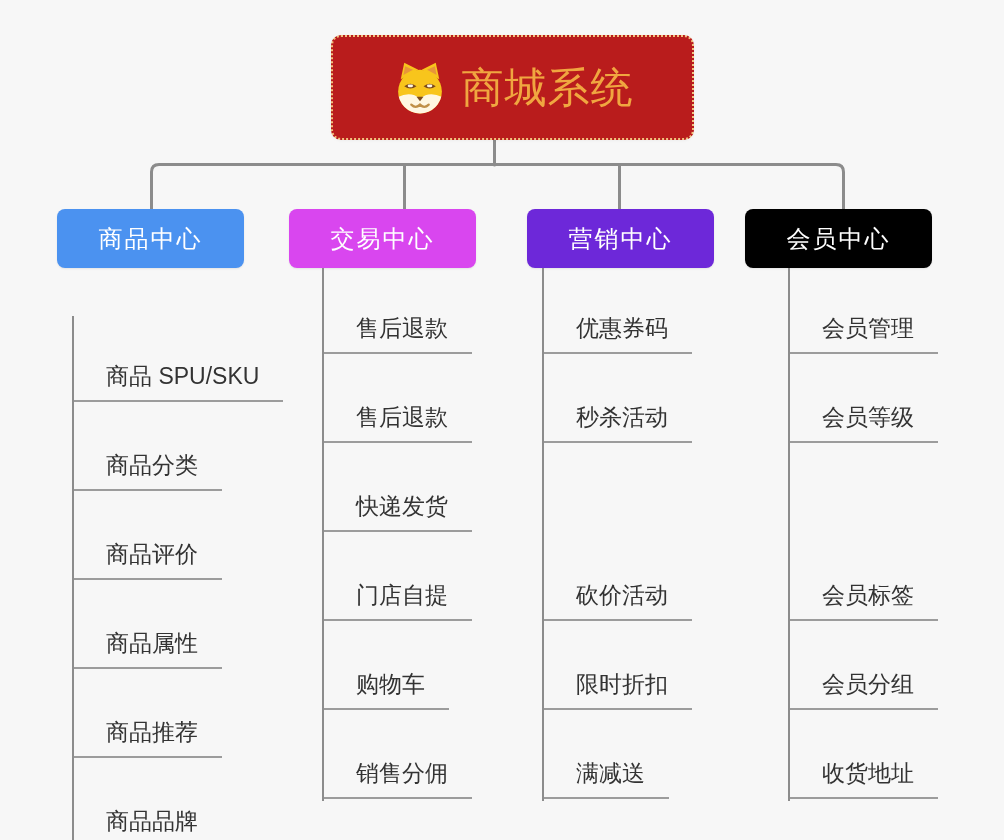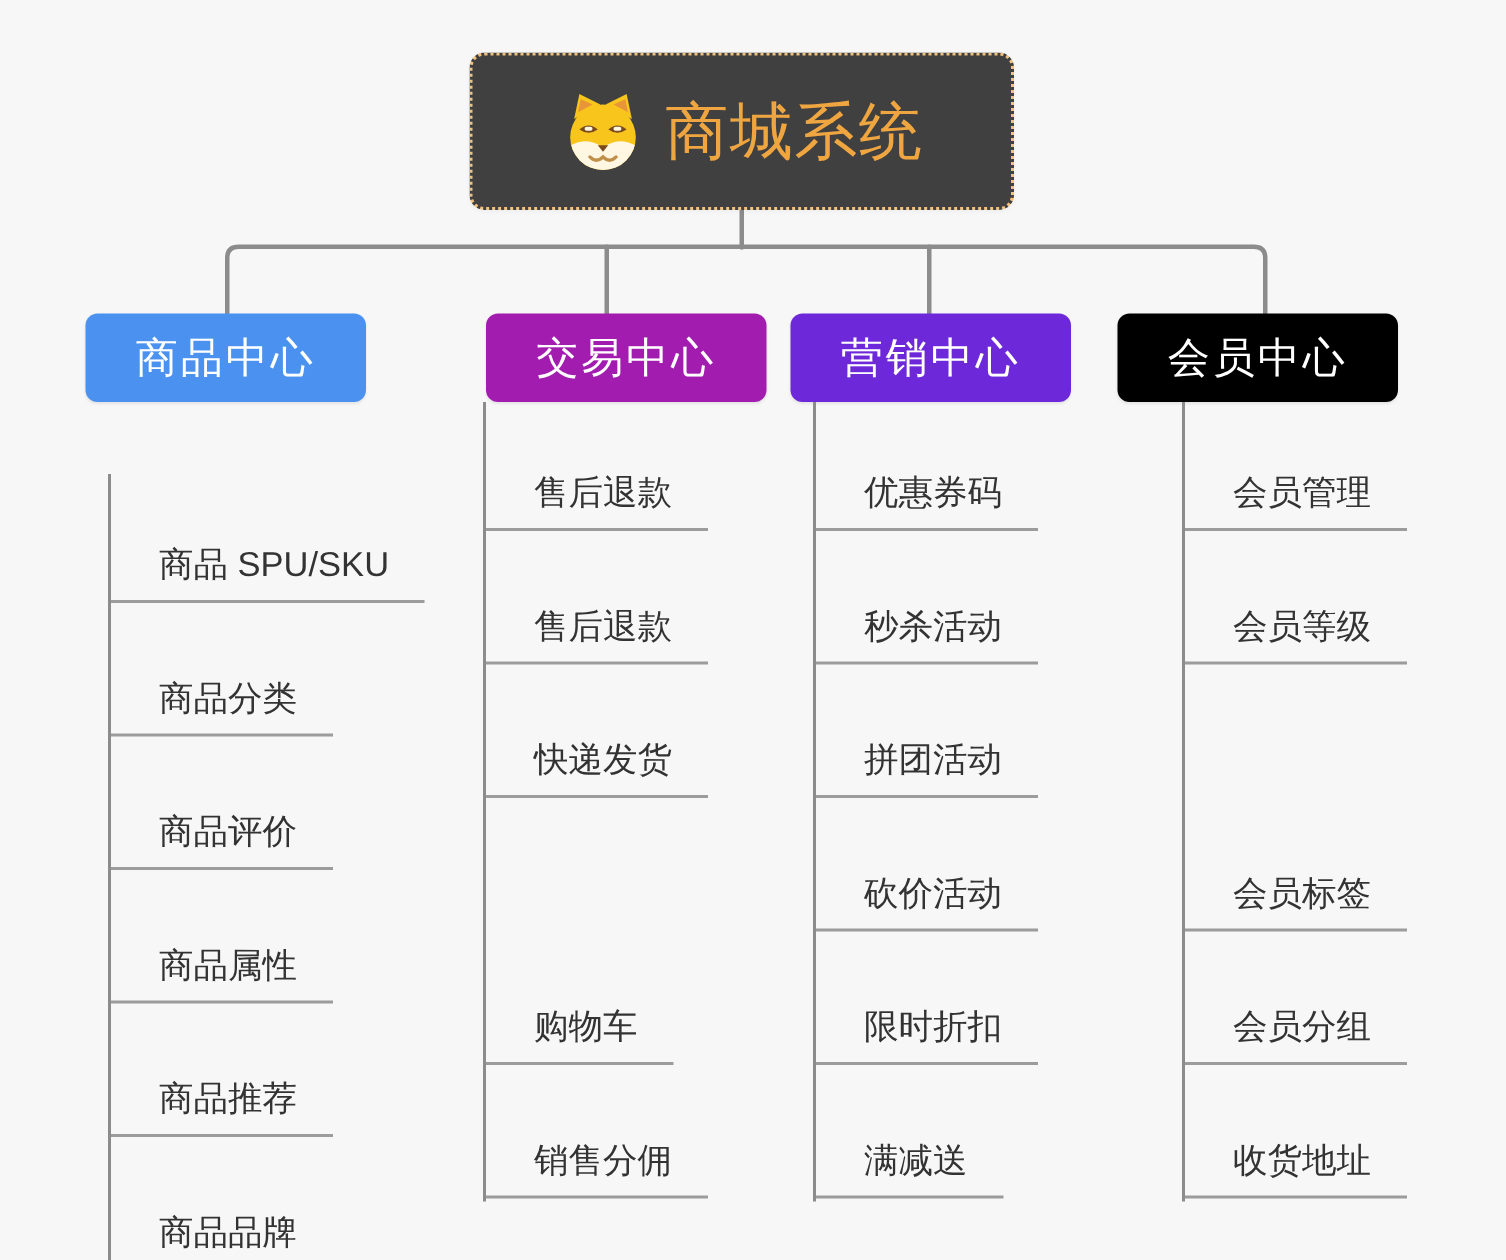--- a/index.html
+++ b/index.html
@@ -13,42 +13,42 @@
     background:#f7f7f7;
     overflow:hidden;
   }
   
   .connectors{
     position:absolute;left:0;top:0;width:1004px;height:840px;
     pointer-events:none;
   }
   
   .root-node{
-    position:absolute;left:313px;top:35px;width:363px;height:105px;
+    position:absolute;left:331px;top:35px;width:363px;height:105px;
     box-sizing:border-box;
-    background:#404040;
+    background:#b91c1c;
     border:2px dotted #f2c27d;
     border-radius:10px;
     display:flex;align-items:center;justify-content:center;gap:14px;
     box-shadow:0 1px 3px rgba(0,0,0,0.04);
   }
   .root-node .root-title{
     font-size:42px;color:#f0a640;letter-spacing:1px;white-space:nowrap;
   }
   .root-node svg{display:block;}
   
   .branch-box{
     position:absolute;top:209px;width:187px;height:59px;
     border-radius:8px;
     display:flex;align-items:center;justify-content:center;
-    color:#ffffff;font-size:28px;letter-spacing:2px;white-space:nowrap;
+    color:#ffffff;font-size:24px;letter-spacing:2px;white-space:nowrap;
     box-shadow:0 1px 2px rgba(0,0,0,0.08);
   }
   .b0{left:57px;background:#4b92f0;}
-  .b1{left:324px;background:#a21caf;}
+  .b1{left:289px;background:#d946ef;}
   .b2{left:527px;background:#6d28d9;}
   .b3{left:745px;background:#000000;}
   
   .branch-col{
     position:absolute;top:268px;height:533px;width:230px;
     border-left:2px solid #8c8c8c;
   }
   .c0{left:72px;margin-top:48px;}
   .c1{left:322px;}
   .c2{left:542px;}
@@ -129,28 +129,28 @@
     <div class="child-item i2">商品评价</div>
     <div class="child-item i3">商品属性</div>
     <div class="child-item i4">商品推荐</div>
     <div class="child-item i5">商品品牌</div>
   </div>
 
   <div class="branch-col c1">
     <div class="child-item i0">售后退款</div>
     <div class="child-item i1">售后退款</div>
     <div class="child-item i2">快递发货</div>
+    <div class="child-item i3">门店自提</div>
     <div class="child-item i4">购物车</div>
     <div class="child-item i5">销售分佣</div>
   </div>
 
   <div class="branch-col c2">
     <div class="child-item i0">优惠券码</div>
     <div class="child-item i1">秒杀活动</div>
-    <div class="child-item i2">拼团活动</div>
     <div class="child-item i3">砍价活动</div>
     <div class="child-item i4">限时折扣</div>
     <div class="child-item i5">满减送</div>
   </div>
 
   <div class="branch-col c3">
     <div class="child-item i0">会员管理</div>
     <div class="child-item i1">会员等级</div>
     <div class="child-item i3">会员标签</div>
     <div class="child-item i4">会员分组</div>

